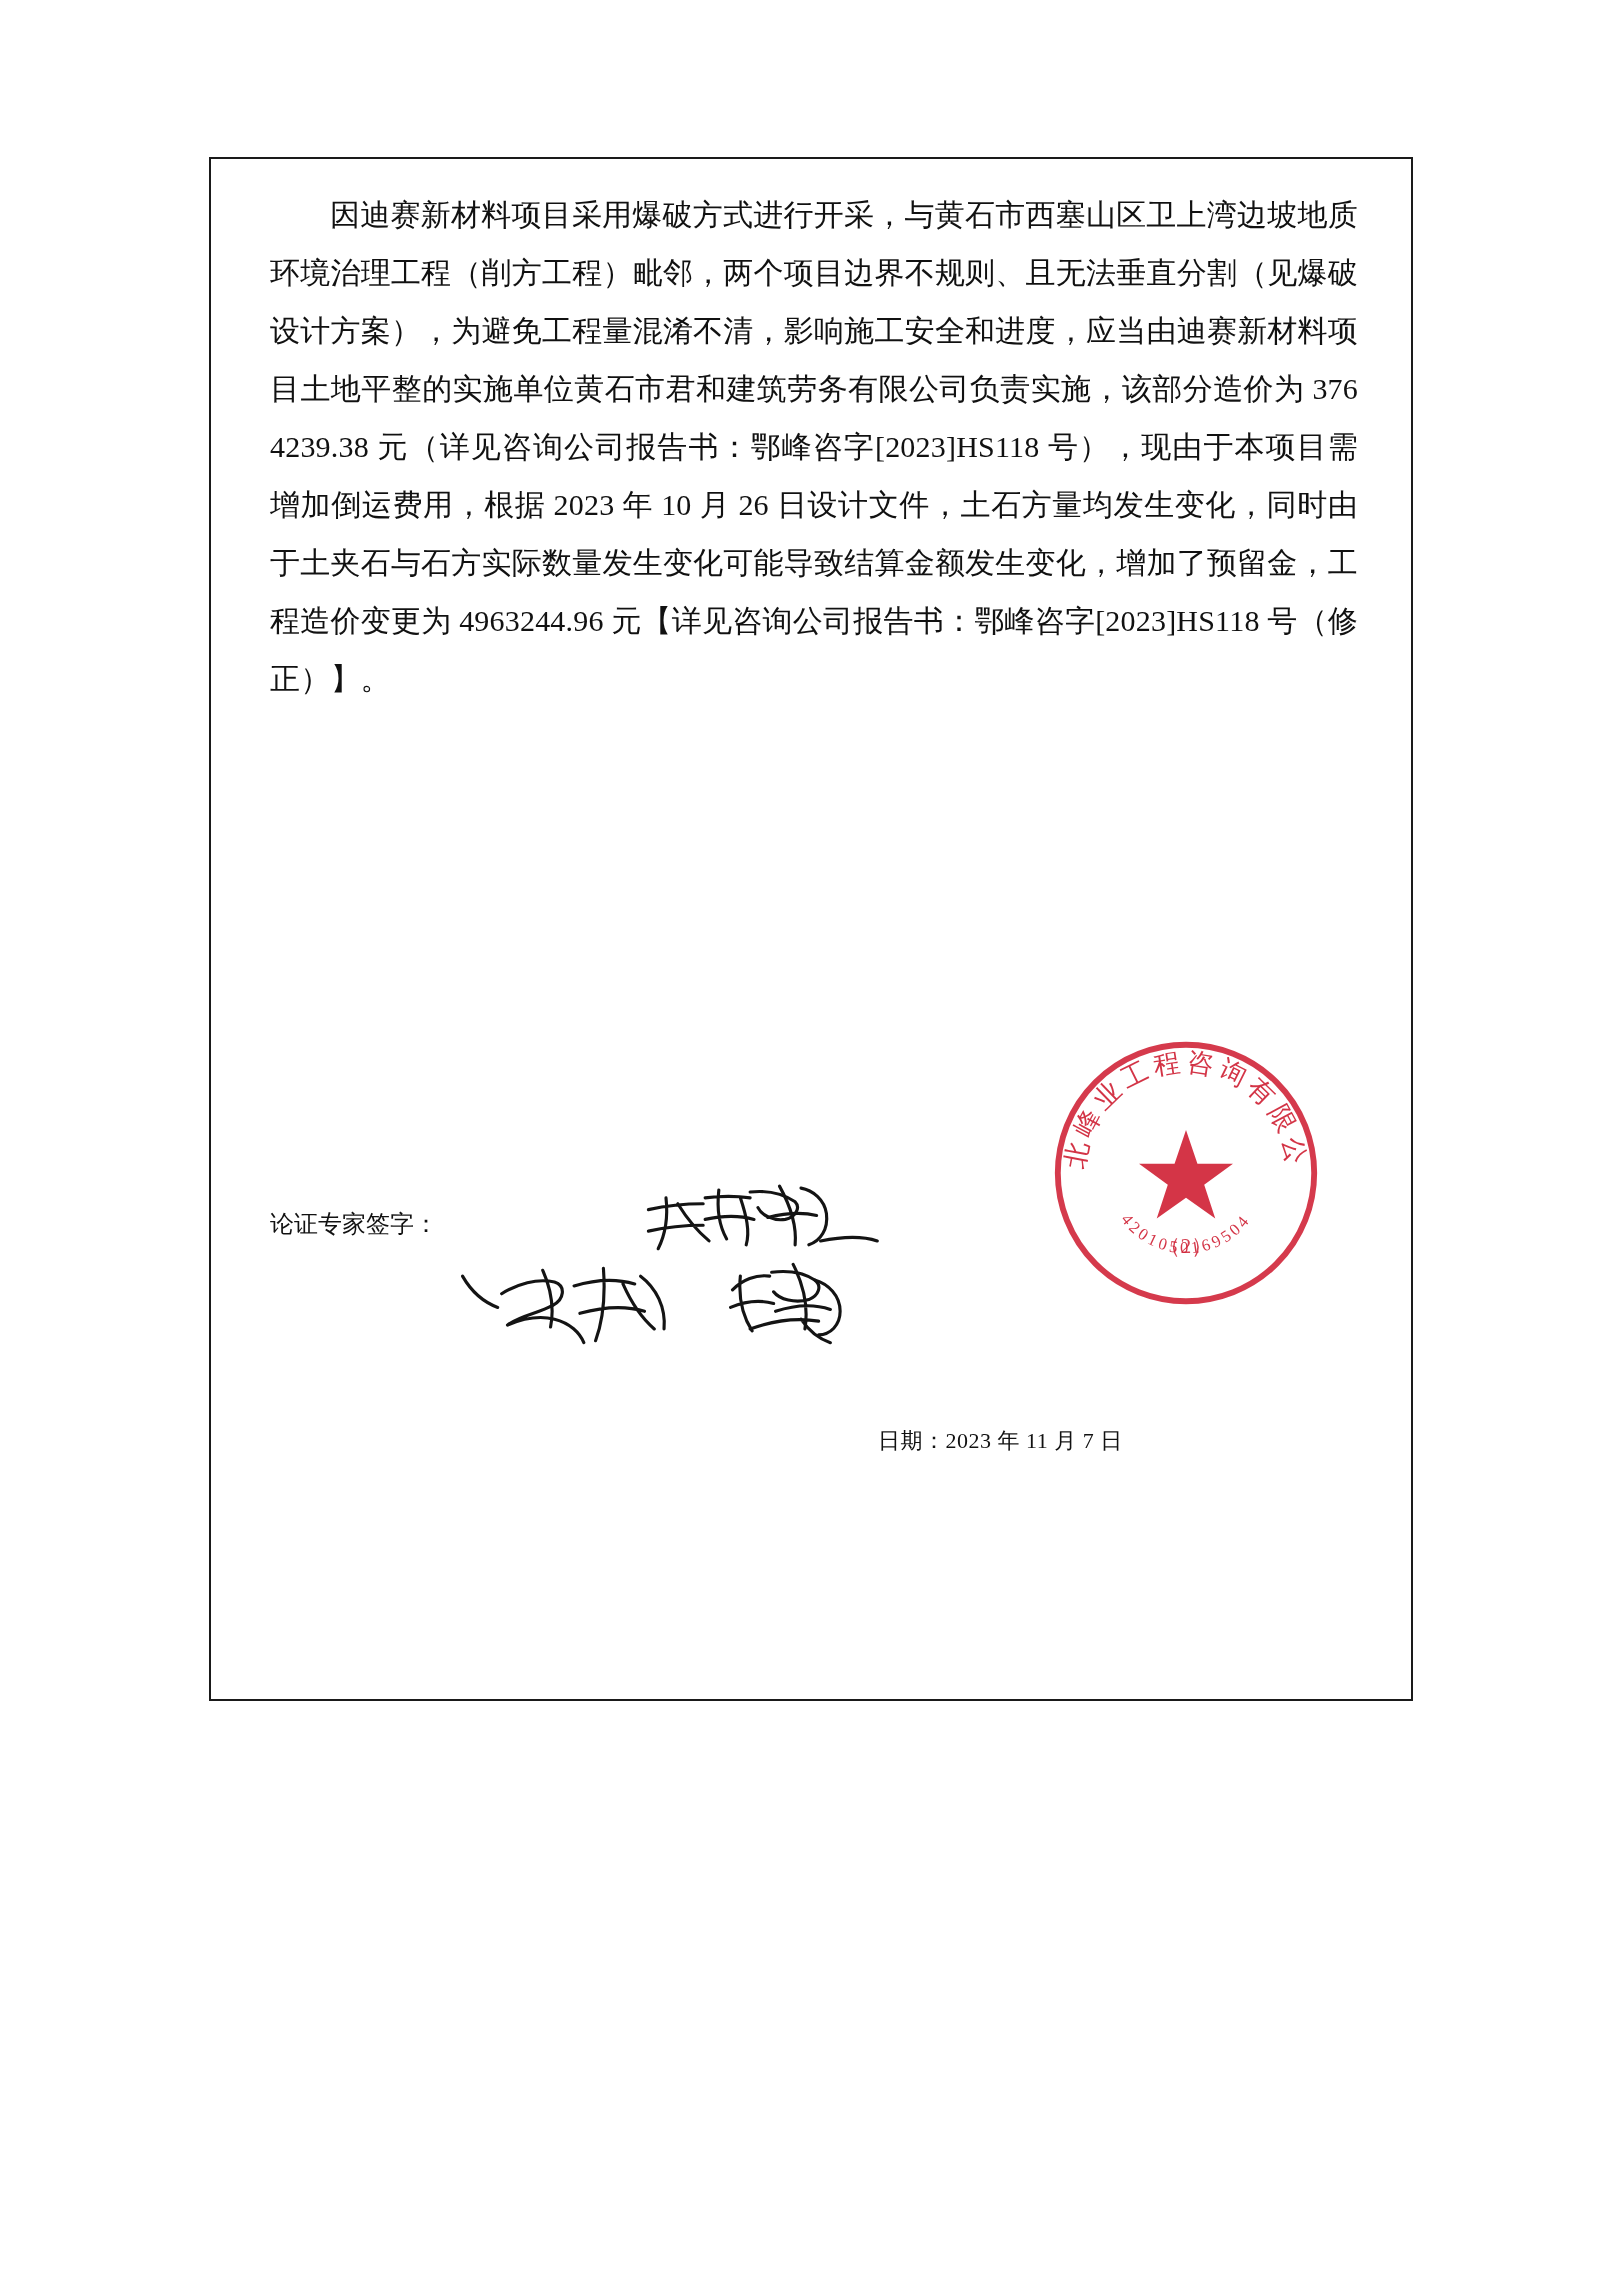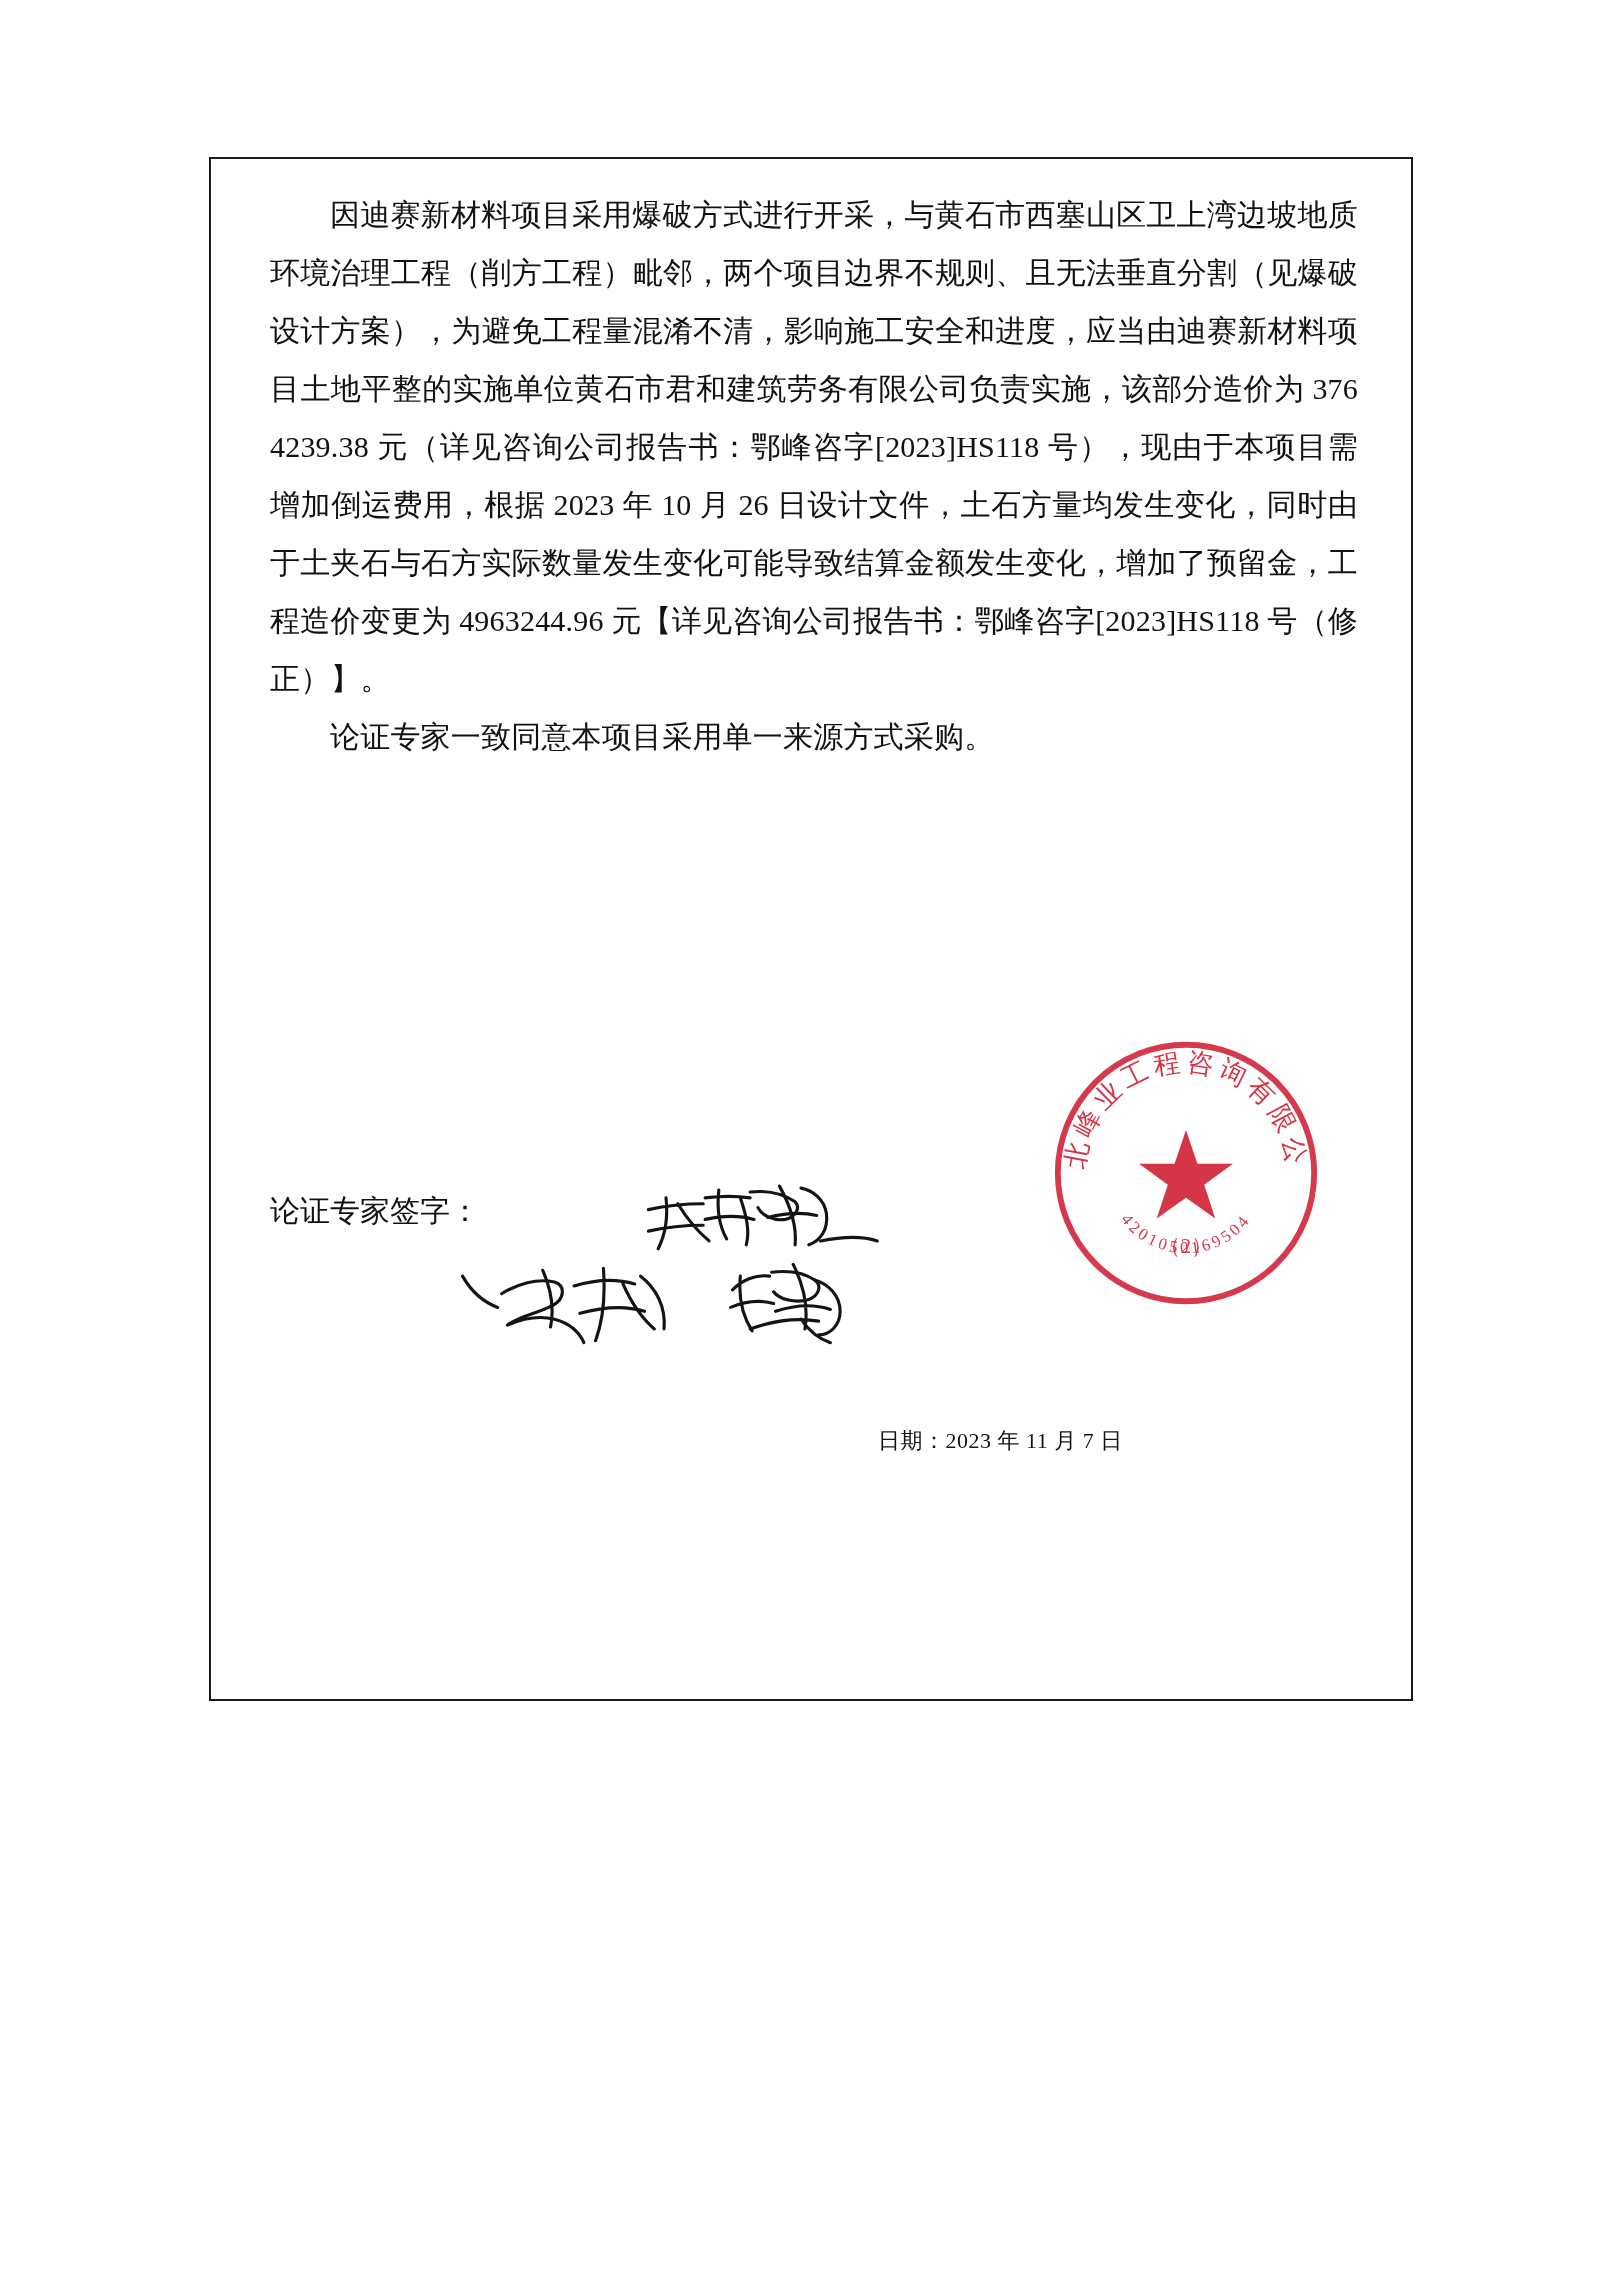--- a/index.html
+++ b/index.html
@@ -55,22 +55,22 @@
   #signature-area {
     position: absolute;
     left: 0px;
     top: 1005px;
     width: 1088px;
     height: 323px;
   }
   #signature-label {
     position: absolute;
     left: 0px;
-    top: 0px;
-    font-size: 30px;
+    top: 14px;
+    font-size: 24px;
     line-height: 39px;
     white-space: nowrap;
   }
 
   
   #signature-scribbles {
     position: absolute;
     left: 186px;
     top: -44px;
     width: 510px;
@@ -101,21 +101,20 @@
   }
 </style>
 </head>
 <body>
 
 <div id="doc-frame">
 
   <div id="doc-body">
 
     <p class="para">因迪赛新材料项目采用爆破方式进行开采，与黄石市西塞山区卫上湾边坡地质环境治理工程（削方工程）毗邻，两个项目边界不规则、且无法垂直分割（见爆破设计方案），为避免工程量混淆不清，影响施工安全和进度，应当由迪赛新材料项目土地平整的实施单位黄石市君和建筑劳务有限公司负责实施，该部分造价为 3764239.38 元（详见咨询公司报告书：鄂峰咨字[2023]HS118 号），现由于本项目需增加倒运费用，根据 2023 年 10 月 26 日设计文件，土石方量均发生变化，同时由于土夹石与石方实际数量发生变化可能导致结算金额发生变化，增加了预留金，工程造价变更为 4963244.96 元【详见咨询公司报告书：鄂峰咨字[2023]HS118 号（修正）】。</p>
-    <p class="para">论证专家一致同意本项目采用单一来源方式采购。</p>
 
     <div id="signature-area">
 
       <div id="signature-label">论证专家签字：</div>
 
       <svg id="signature-scribbles" viewBox="0 0 520 230" xmlns="http://www.w3.org/2000/svg">
         <g fill="none" stroke="#141414" stroke-width="3.2" stroke-linecap="round" stroke-linejoin="round">
 
           <path d="M196 64 C214 60, 232 58, 252 58 M214 52 C216 70, 214 88, 206 104 M196 86 C214 82, 234 80, 252 80 M226 58 C236 74, 246 86, 258 96"></path>
           <path d="M254 52 C270 50, 286 50, 300 52 M268 44 C266 62, 268 80, 276 94 M254 74 C272 70, 290 70, 304 74 M290 52 C296 70, 300 86, 296 100"></path>

